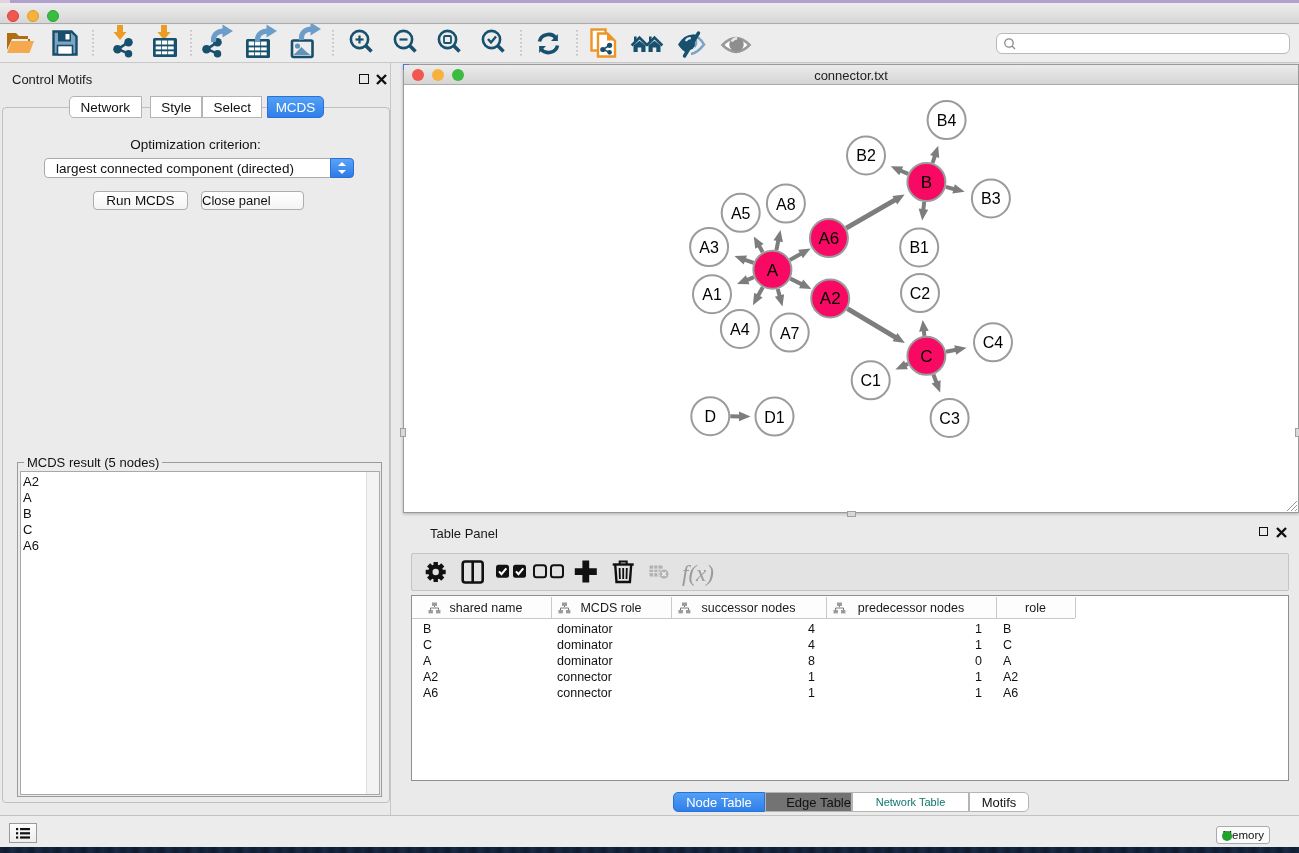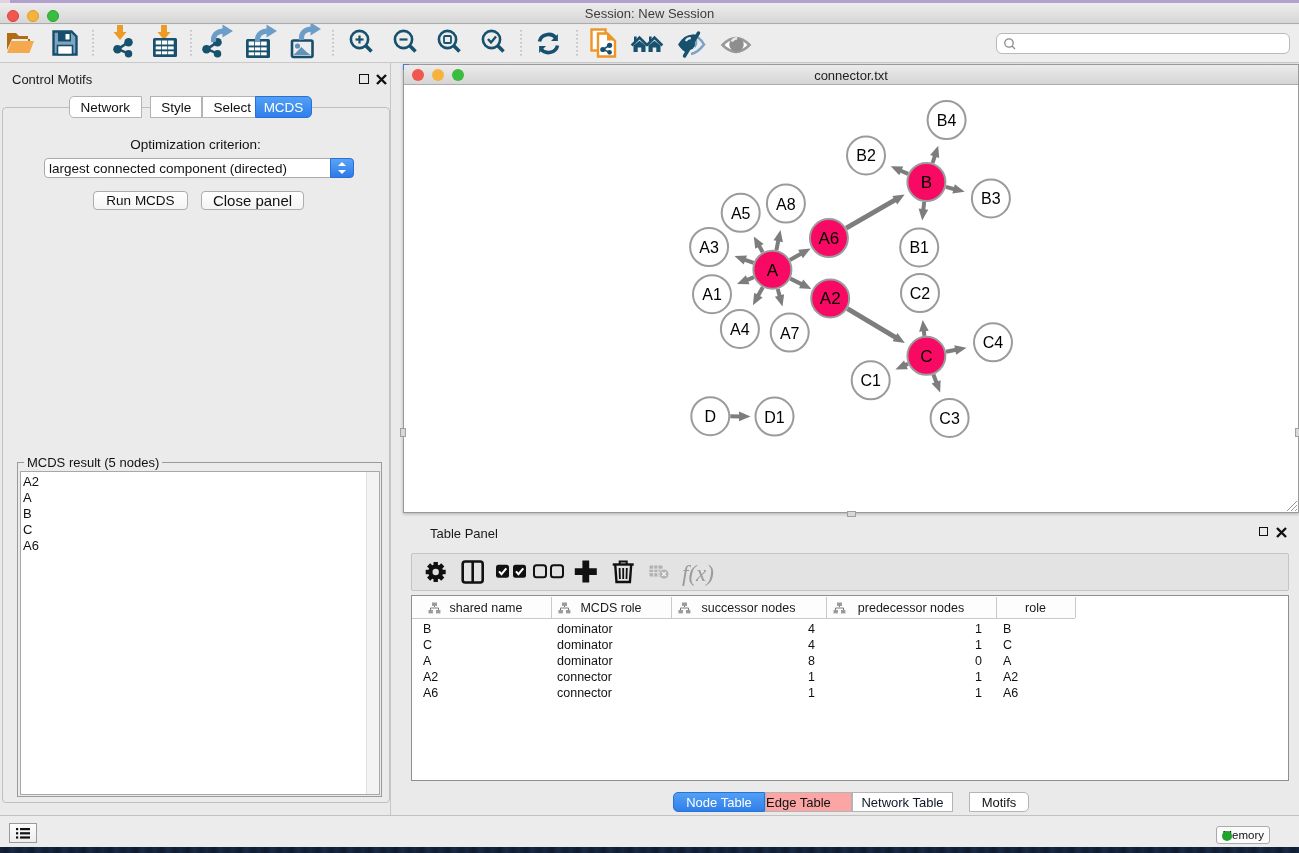--- a/index.html
+++ b/index.html
@@ -6,21 +6,20 @@
 .abs{position:absolute}
 .tl{position:absolute;width:12px;height:12px;border-radius:50%;top:7px}
 
 </style></head><body>
 <div class="abs" style="left:0;top:0;width:1299px;height:3px;background:#b2a1ce"></div>
 <div class="abs" style="left:0;top:0;width:10px;height:3px;background:#e3d2e0"></div>
 <div class="abs" style="left:0;top:3px;width:1299px;height:21px;background:linear-gradient(#ededed,#d6d6d6);border-bottom:1px solid #ababab">
     <div class="tl" style="left:7px;background:#f2574f;border:0.5px solid #d8443c"></div>
     <div class="tl" style="left:27px;background:#f6b23c;border:0.5px solid #dd9c2a"></div>
     <div class="tl" style="left:47px;background:#39bc3f;border:0.5px solid #2aa731"></div>
-    <div class="abs" style="left:0;width:100%;text-align:center;top:3px;font-size:13px;color:#3c3c3c">Session: New Session</div>
   </div>
 <div class="abs" style="left:0;top:25px;width:1299px;height:38px;background:#ededed;border-bottom:1px solid #c9c9c9"></div>
 <svg width="780" height="38" style="position:absolute;left:0;top:24px">
 <line x1="93" y1="6" x2="93" y2="32" stroke="#9a9a9a" stroke-width="1" stroke-dasharray="1.5,2.5"></line>
 <line x1="191" y1="6" x2="191" y2="32" stroke="#9a9a9a" stroke-width="1" stroke-dasharray="1.5,2.5"></line>
 <line x1="333" y1="6" x2="333" y2="32" stroke="#9a9a9a" stroke-width="1" stroke-dasharray="1.5,2.5"></line>
 <line x1="521" y1="6" x2="521" y2="32" stroke="#9a9a9a" stroke-width="1" stroke-dasharray="1.5,2.5"></line>
 <line x1="577" y1="6" x2="577" y2="32" stroke="#9a9a9a" stroke-width="1" stroke-dasharray="1.5,2.5"></line>
 <g transform="translate(21,19)">
       <path d="M -14,-10 L -5,-10 L -2,-7 L 7,-7 L 7,-4 L -9,-4 L -14,7 Z" fill="#b06d12"></path>
@@ -161,30 +160,30 @@
 <div class="abs" style="left:0;top:63px;width:391px;height:752px;background:#eaeaea;border-right:1px solid #c6c6c6"></div>
 <div class="abs" style="left:12px;top:72px;font-size:13px;color:#1a1a1a">Control Motifs</div>
 <div class="abs" style="left:359px;top:74px;width:10px;height:10px;border:1.6px solid #111"></div>
 <svg class="abs" style="left:375px;top:73px" width="13" height="13">
     <path d="M 2,2 L 11,11 M 11,2 L 2,11" stroke="#111" stroke-width="2.4"></path>
   </svg>
 <div class="abs" style="left:2px;top:107px;width:388px;height:696px;background:#ebebeb;border:1px solid #c0c0c0;border-radius:4px"></div>
 <div class="abs" style="left:69px;top:96px;width:72.5px;height:22px;background:#fff;color:#111;border:1px solid #b4b4b4;border-radius:5px 0 0 5px;font-size:13.5px;text-align:center;line-height:21px;margin-left:0px">Network</div>
 <div class="abs" style="left:151px;top:96px;width:52.3px;height:22px;background:#fff;color:#111;border:1px solid #b4b4b4;font-size:13.5px;text-align:center;line-height:21px;margin-left:-1px">Style</div>
 <div class="abs" style="left:203.3px;top:96px;width:60px;height:22px;background:#fff;color:#111;border:1px solid #b4b4b4;font-size:13.5px;text-align:center;line-height:21px;margin-left:-1px">Select</div>
-<div class="abs" style="left:256px;top:96px;width:57px;height:22px;background:linear-gradient(#52a0f5,#2f7fea);color:#fff;border:1px solid #2a70d8;border-radius:0 5px 5px 0;font-size:13.5px;text-align:center;line-height:21px;margin-left:-1px">MCDS</div>
+<div class="abs" style="left:268px;top:96px;width:57px;height:22px;background:linear-gradient(#52a0f5,#2f7fea);color:#fff;border:1px solid #2a70d8;border-radius:0 5px 5px 0;font-size:13.5px;text-align:center;line-height:21px;margin-left:-1px">MCDS</div>
 <div class="abs" style="left:0;top:137px;width:391px;text-align:center;font-size:13.5px;color:#111">Optimization criterion:</div>
-<div class="abs" style="left:44px;top:158px;width:310px;height:20px;background:#fff;border:1px solid #ababab;border-radius:4px;font-size:13.5px;color:#111;line-height:19px;padding-left:4px">largest connected component (directed)</div>
+<div class="abs" style="left:44px;top:158px;width:310px;height:20px;background:#fff;border:1px solid #ababab;border-radius:4px;font-size:13.5px;color:#111;line-height:19px;padding-left:11px">largest connected component (directed)</div>
 <div class="abs" style="left:330px;top:158px;width:24px;height:20px;background:linear-gradient(#5ba4f7,#2d7ae9);border-radius:0 4px 4px 0;border:1px solid #2a6fd6"></div>
 <svg class="abs" style="left:334px;top:160px" width="16" height="16">
     <path d="M 4,6 L 8,2 L 12,6 Z" fill="#fff"></path>
     <path d="M 4,10 L 8,14 L 12,10 Z" fill="#fff"></path>
   </svg>
 <div class="abs" style="left:93px;top:191px;width:95px;height:19px;background:linear-gradient(#ffffff,#f4f4f4);border:1px solid #adadad;border-radius:4px;font-size:13.5px;text-align:center;line-height:18px;color:#111">Run MCDS</div>
-<div class="abs" style="left:201px;top:191px;width:103px;height:19px;background:linear-gradient(#ffffff,#f4f4f4);border:1px solid #adadad;border-radius:4px;font-size:15px;text-align:center;line-height:18px;color:#111">Close panel</div>
+<div class="abs" style="left:201px;top:191px;width:103px;height:19px;background:linear-gradient(#ffffff,#f4f4f4);border:1px solid #adadad;border-radius:4px;font-size:13px;line-height:18px;color:#111">Close panel</div>
 <div class="abs" style="left:17px;top:462px;width:365px;height:335px;border:1px solid #9a9a9a"></div>
 <div class="abs" style="left:24px;top:455px;background:#ebebeb;padding:0 3px;font-size:13px;color:#111">MCDS result (5 nodes)</div>
 <div class="abs" style="left:19.5px;top:471px;width:360px;height:323.5px;background:#fff;border:1px solid #a8a8a8"></div>
 <div class="abs" style="left:366px;top:472px;width:12.5px;height:321.5px;background:#f3f3f3;border-left:1px solid #e0e0e0"></div>
 <div class="abs" style="left:23px;top:473.5px;font-size:13px;color:#111">A2</div>
 <div class="abs" style="left:23px;top:489.5px;font-size:13px;color:#111">A</div>
 <div class="abs" style="left:23px;top:505.5px;font-size:13px;color:#111">B</div>
 <div class="abs" style="left:23px;top:521.5px;font-size:13px;color:#111">C</div>
 <div class="abs" style="left:23px;top:537.5px;font-size:13px;color:#111">A6</div>
 <div class="abs" style="left:403px;top:64px;width:896px;height:449px;background:#fff;border:1px solid #9a9a9a;box-shadow:0 1px 3px rgba(0,0,0,0.25)"></div>
@@ -411,22 +410,22 @@
 <div class="abs" style="left:557px;top:670px;font-size:12.5px;color:#111">connector</div>
 <div class="abs" style="left:700px;top:670px;width:115px;text-align:right;font-size:12.5px;color:#111">1</div>
 <div class="abs" style="left:860px;top:670px;width:122px;text-align:right;font-size:12.5px;color:#111">1</div>
 <div class="abs" style="left:1003px;top:670px;font-size:12.5px;color:#111">A2</div>
 <div class="abs" style="left:423px;top:686px;font-size:12.5px;color:#111">A6</div>
 <div class="abs" style="left:557px;top:686px;font-size:12.5px;color:#111">connector</div>
 <div class="abs" style="left:700px;top:686px;width:115px;text-align:right;font-size:12.5px;color:#111">1</div>
 <div class="abs" style="left:860px;top:686px;width:122px;text-align:right;font-size:12.5px;color:#111">1</div>
 <div class="abs" style="left:1003px;top:686px;font-size:12.5px;color:#111">A6</div>
 <div class="abs" style="left:673px;top:792px;width:92px;height:20px;background:linear-gradient(#52a0f5,#2f7fea);color:#fff;border:1px solid #2a70d8;border-radius:5px 0 0 5px;font-size:13px;text-align:center;line-height:19px">Node Table</div>
-<div class="abs" style="left:765px;top:792px;width:87px;height:20px;background:#fca5a5;color:#111;border:1px solid #b4b4b4;font-size:13px;text-align:left;line-height:19px">Edge Table</div>
-<div class="abs" style="left:852px;top:792px;width:101px;height:20px;background:#fff;color:#0f172a;border:1px solid #b4b4b4;font-size:13px;text-align:center;line-height:19px">Network Table</div>
+<div class="abs" style="left:765px;top:792px;width:87px;height:20px;background:#737373;color:#111;border:1px solid #b4b4b4;font-size:13px;text-align:right;line-height:19px">Edge Table</div>
+<div class="abs" style="left:852px;top:792px;width:117px;height:20px;background:#fff;color:#0f766e;border:1px solid #b4b4b4;font-size:11px;text-align:center;line-height:19px">Network Table</div>
 <div class="abs" style="left:969px;top:792px;width:60px;height:20px;background:#fff;color:#111;border:1px solid #b4b4b4;border-radius:0 5px 5px 0;font-size:13px;text-align:center;line-height:19px">Motifs</div>
 <div class="abs" style="left:0;top:815px;width:1299px;height:32px;background:#ececec;border-top:1px solid #c2c2c2"></div>
 <div class="abs" style="left:9px;top:823px;width:28px;height:20px;background:linear-gradient(#fdfdfd,#ededed);border:1px solid #9a9a9a"></div>
 <svg class="abs" style="left:16px;top:828px" width="15" height="11">
     <g fill="#111">
       <rect x="0" y="0" width="2.2" height="2.2"></rect>
       <rect x="0" y="4.2" width="2.2" height="2.2"></rect>
       <rect x="0" y="8.4" width="2.2" height="2.2"></rect>
       <rect x="4" y="0" width="10" height="2.2"></rect>
       <rect x="4" y="4.2" width="10" height="2.2"></rect>

